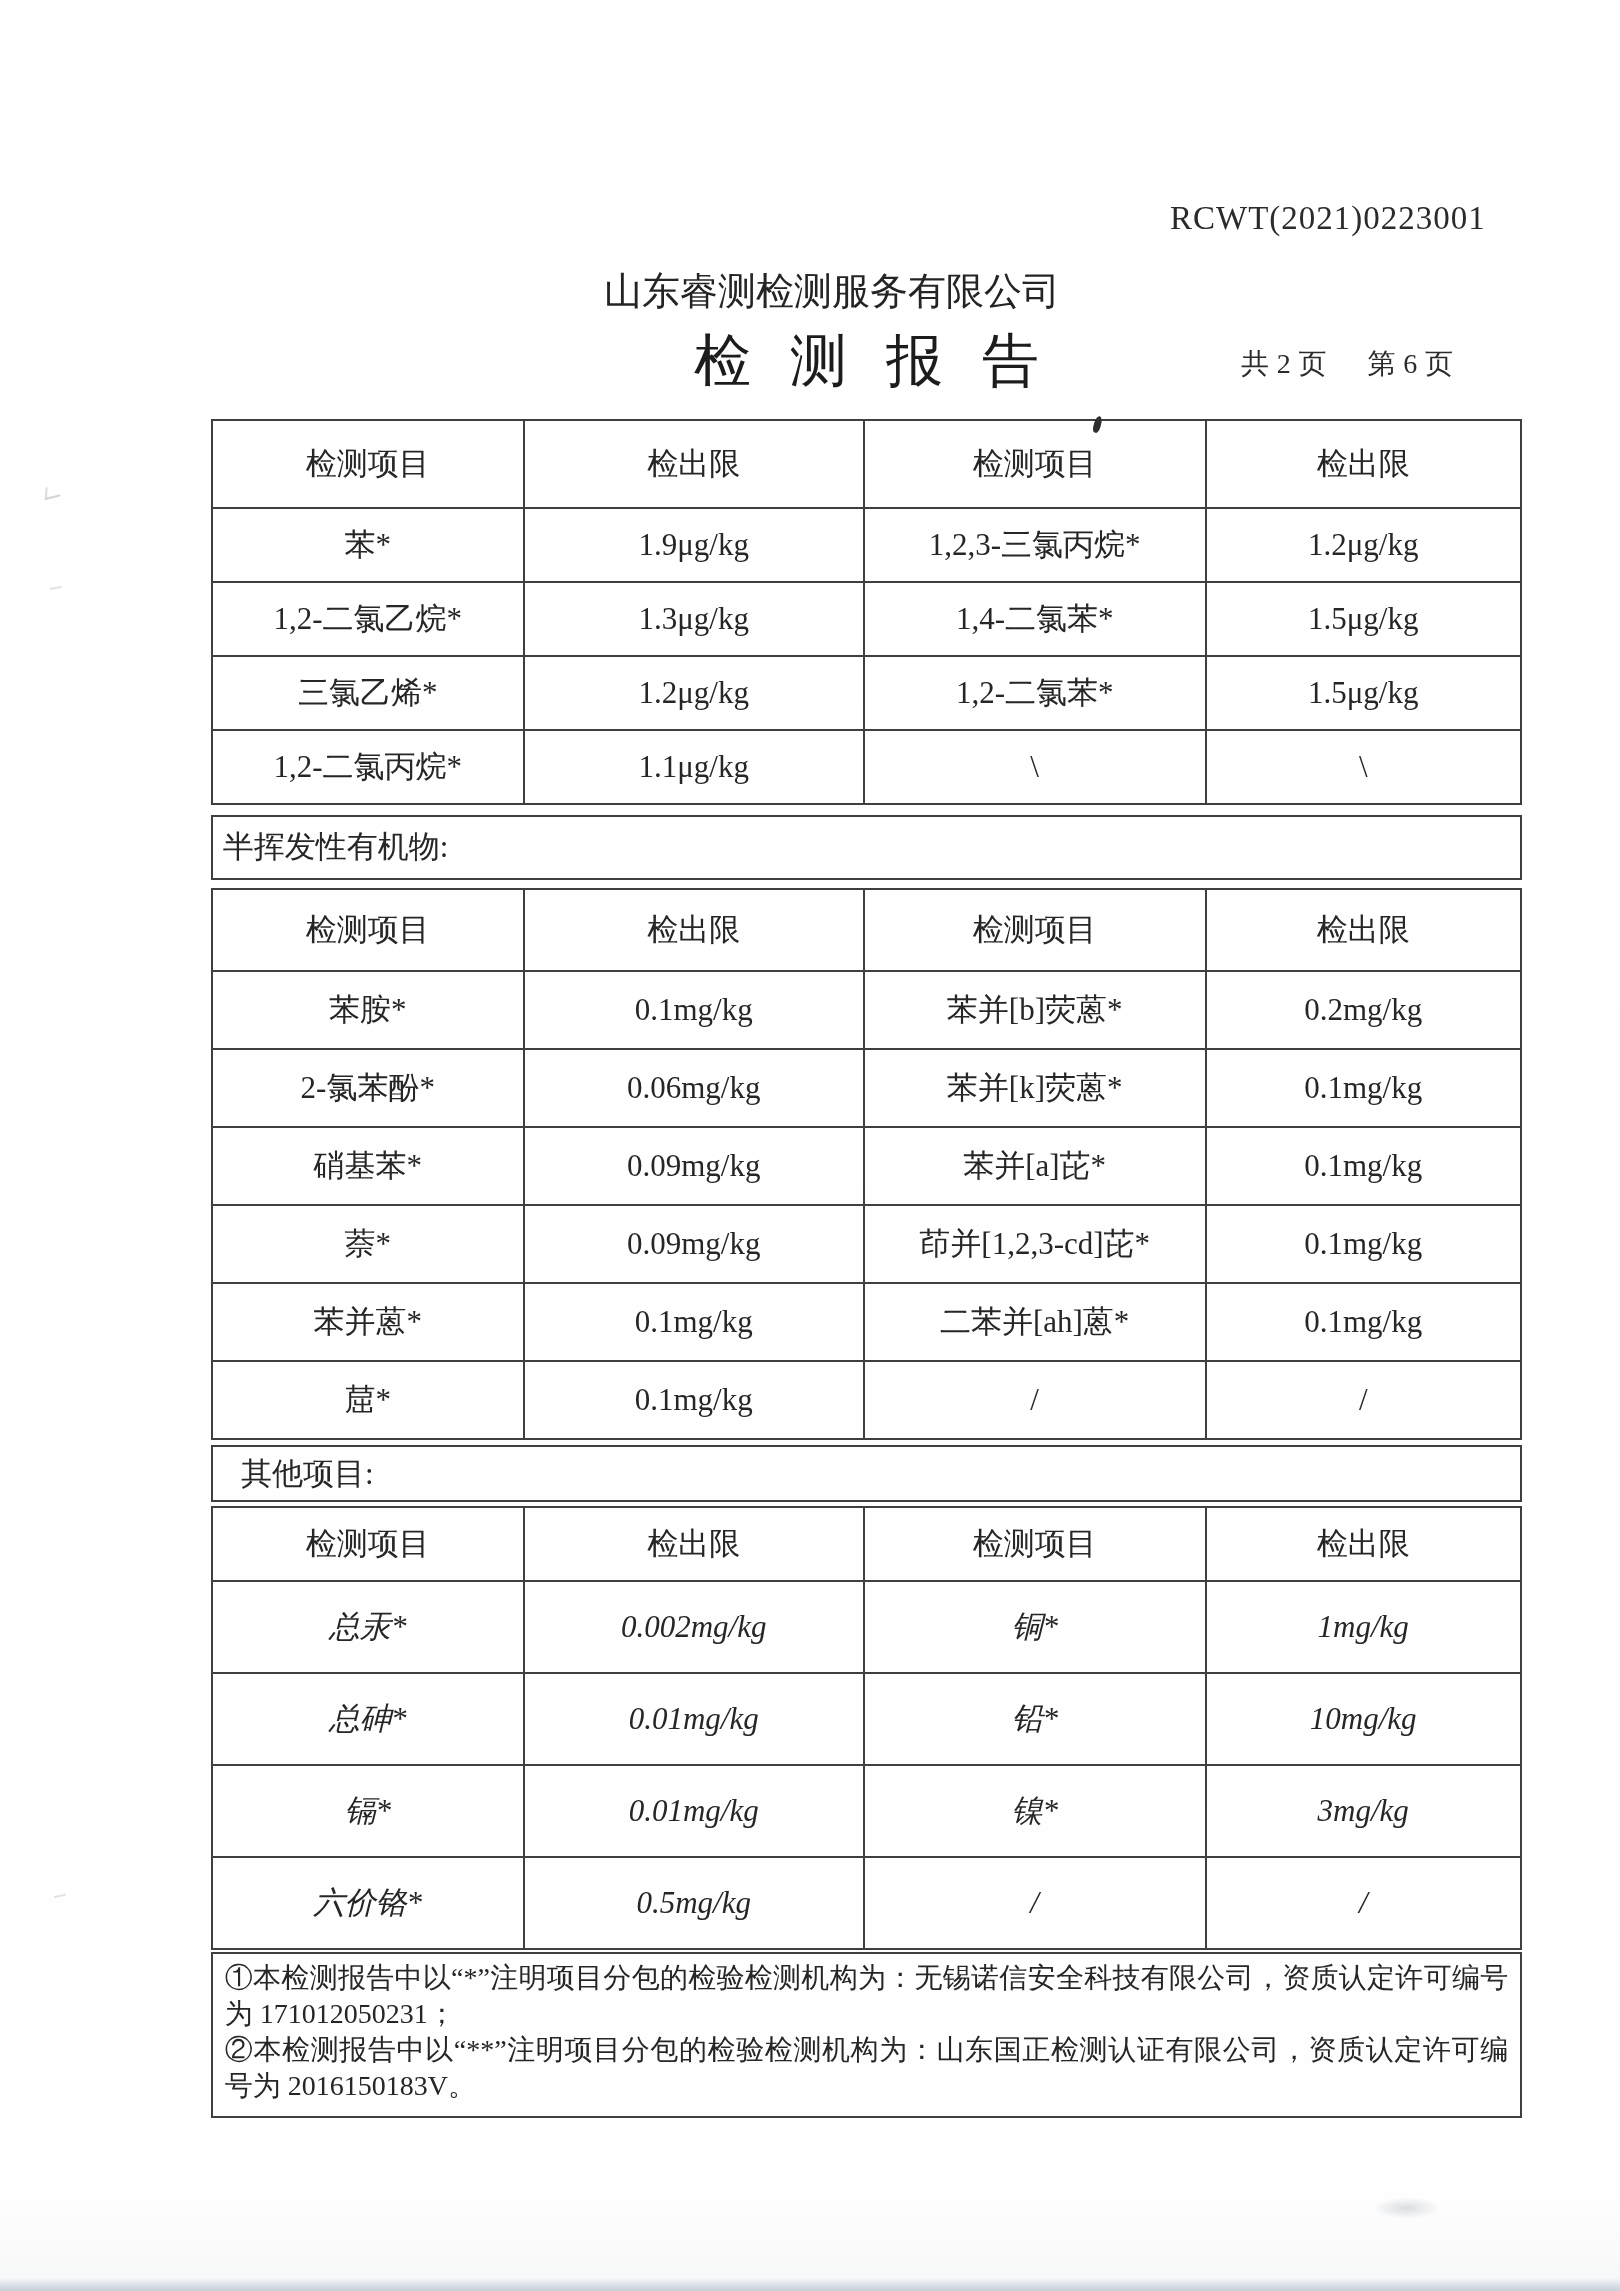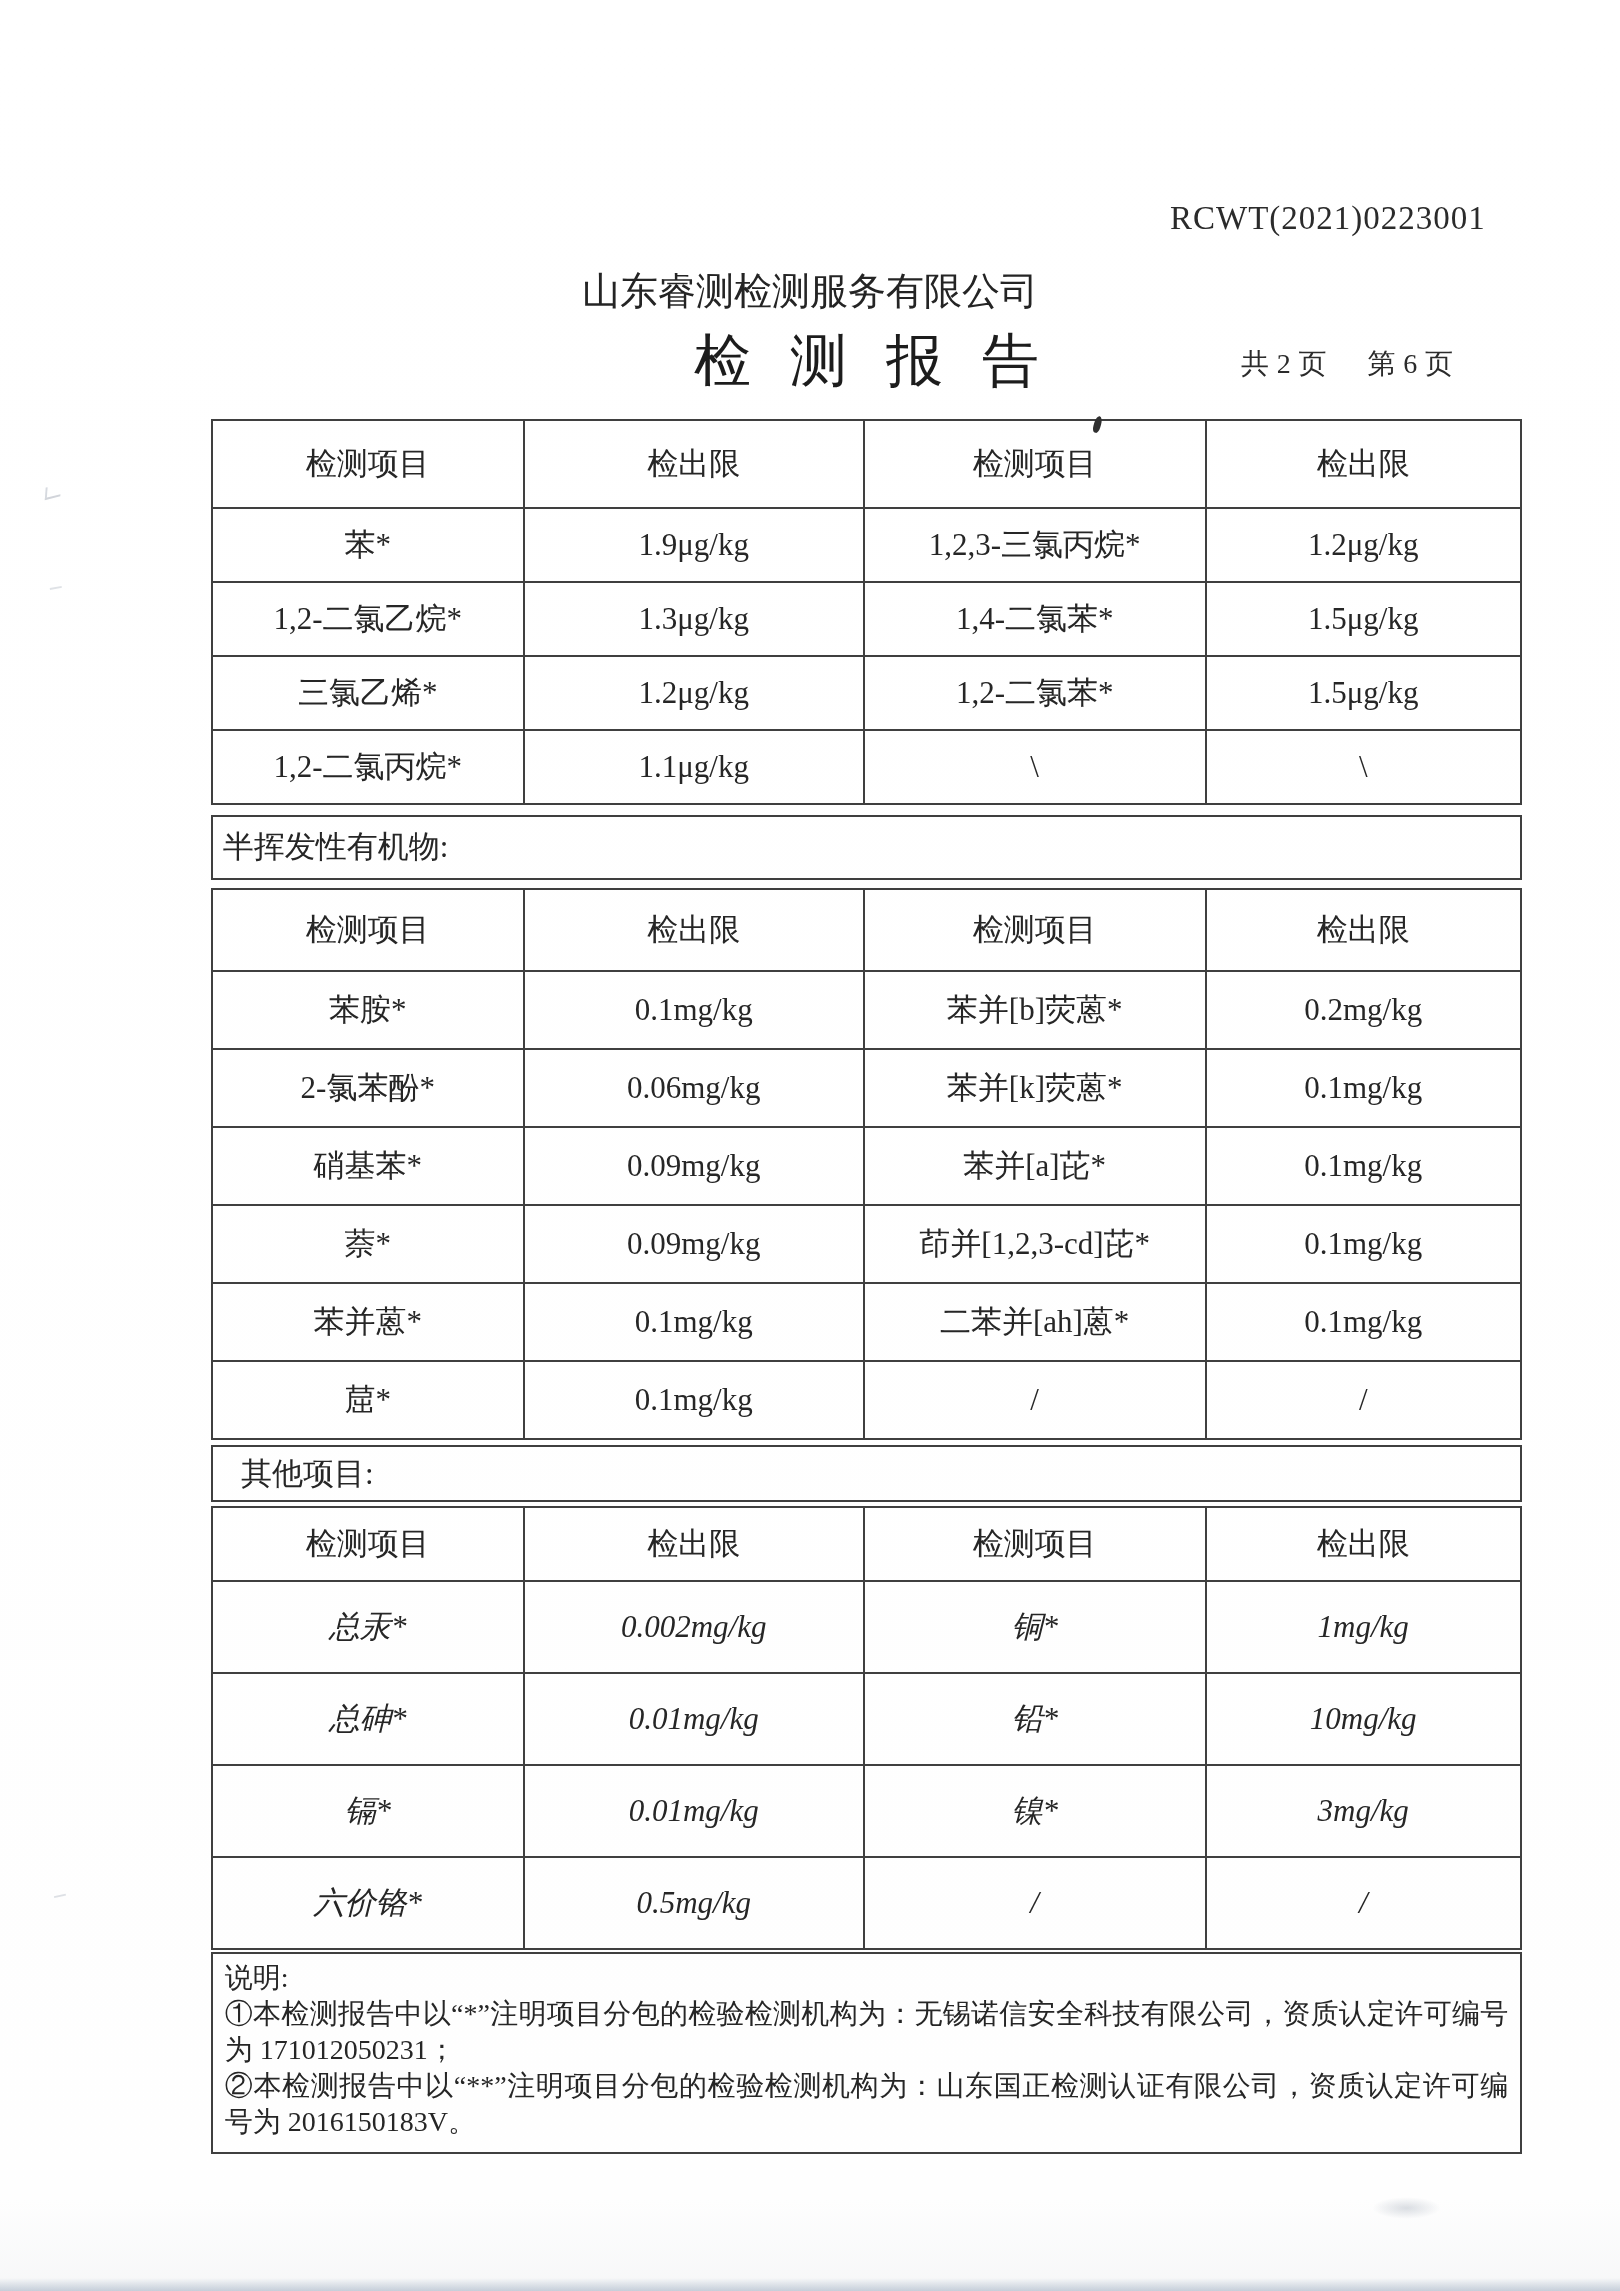--- a/index.html
+++ b/index.html
@@ -5,21 +5,21 @@
   html,body{margin:0;padding:0;}
   body{
     width:1620px;height:2292px;position:relative;overflow:hidden;
     background:#ffffff;
     font-family:"Liberation Serif","DejaVu Serif",serif;
     color:#282828;
   }
   .page{position:absolute;inset:0;background:linear-gradient(180deg,#ffffff 0%,#fefefe 96%,#f6f7f8 100%);}
 
   .report-no{position:absolute;left:1170px;top:200px;font-size:33px;letter-spacing:1px;color:#2b2b2b;white-space:nowrap;}
-  .company{position:absolute;left:582px;top:266px;font-size:38px;color:#242424;white-space:nowrap;}
+  .company{position:absolute;left:604px;top:266px;font-size:38px;color:#242424;white-space:nowrap;}
   .title{position:absolute;left:694px;top:323px;font-size:57px;font-weight:400;letter-spacing:39px;color:#1c1c1c;white-space:nowrap;}
   .page-info{position:absolute;left:1241px;top:345px;font-size:28px;color:#2b2b2b;display:flex;gap:33px;white-space:nowrap;}
   .page-info span{letter-spacing:7.8px;}
 
   .grid{position:absolute;left:167px;top:419px;width:1311px;margin-left:44px;}
   table.tbl{width:100%;border-collapse:collapse;table-layout:fixed;}
   .tbl td{
     border:2px solid #3f3f3f;text-align:center;vertical-align:middle;
     font-size:31px;color:#262626;padding:0;overflow:hidden;white-space:nowrap;
   }
@@ -215,21 +215,20 @@
           <tr>
             <td>六价铬*</td>
             <td>0.5mg/kg</td>
             <td>/</td>
             <td>/</td>
           </tr>
         </tbody>
     </table>
 
     <div class="notes">
-      <div class="note-line">说明:</div>
       <div class="note-line">①本检测报告中以“*”注明项目分包的检验检测机构为：无锡诺信安全科技有限公司，资质认定许可编号为 171012050231；</div>
       <div class="note-line">②本检测报告中以“**”注明项目分包的检验检测机构为：山东国正检测认证有限公司，资质认定许可编号为 2016150183V。</div>
     </div>
 
   </div>
 
   <div class="mark-tick"></div>
   <div class="mark-left1"></div>
   <div class="mark-left2"></div>
   <div class="mark-left3"></div>

